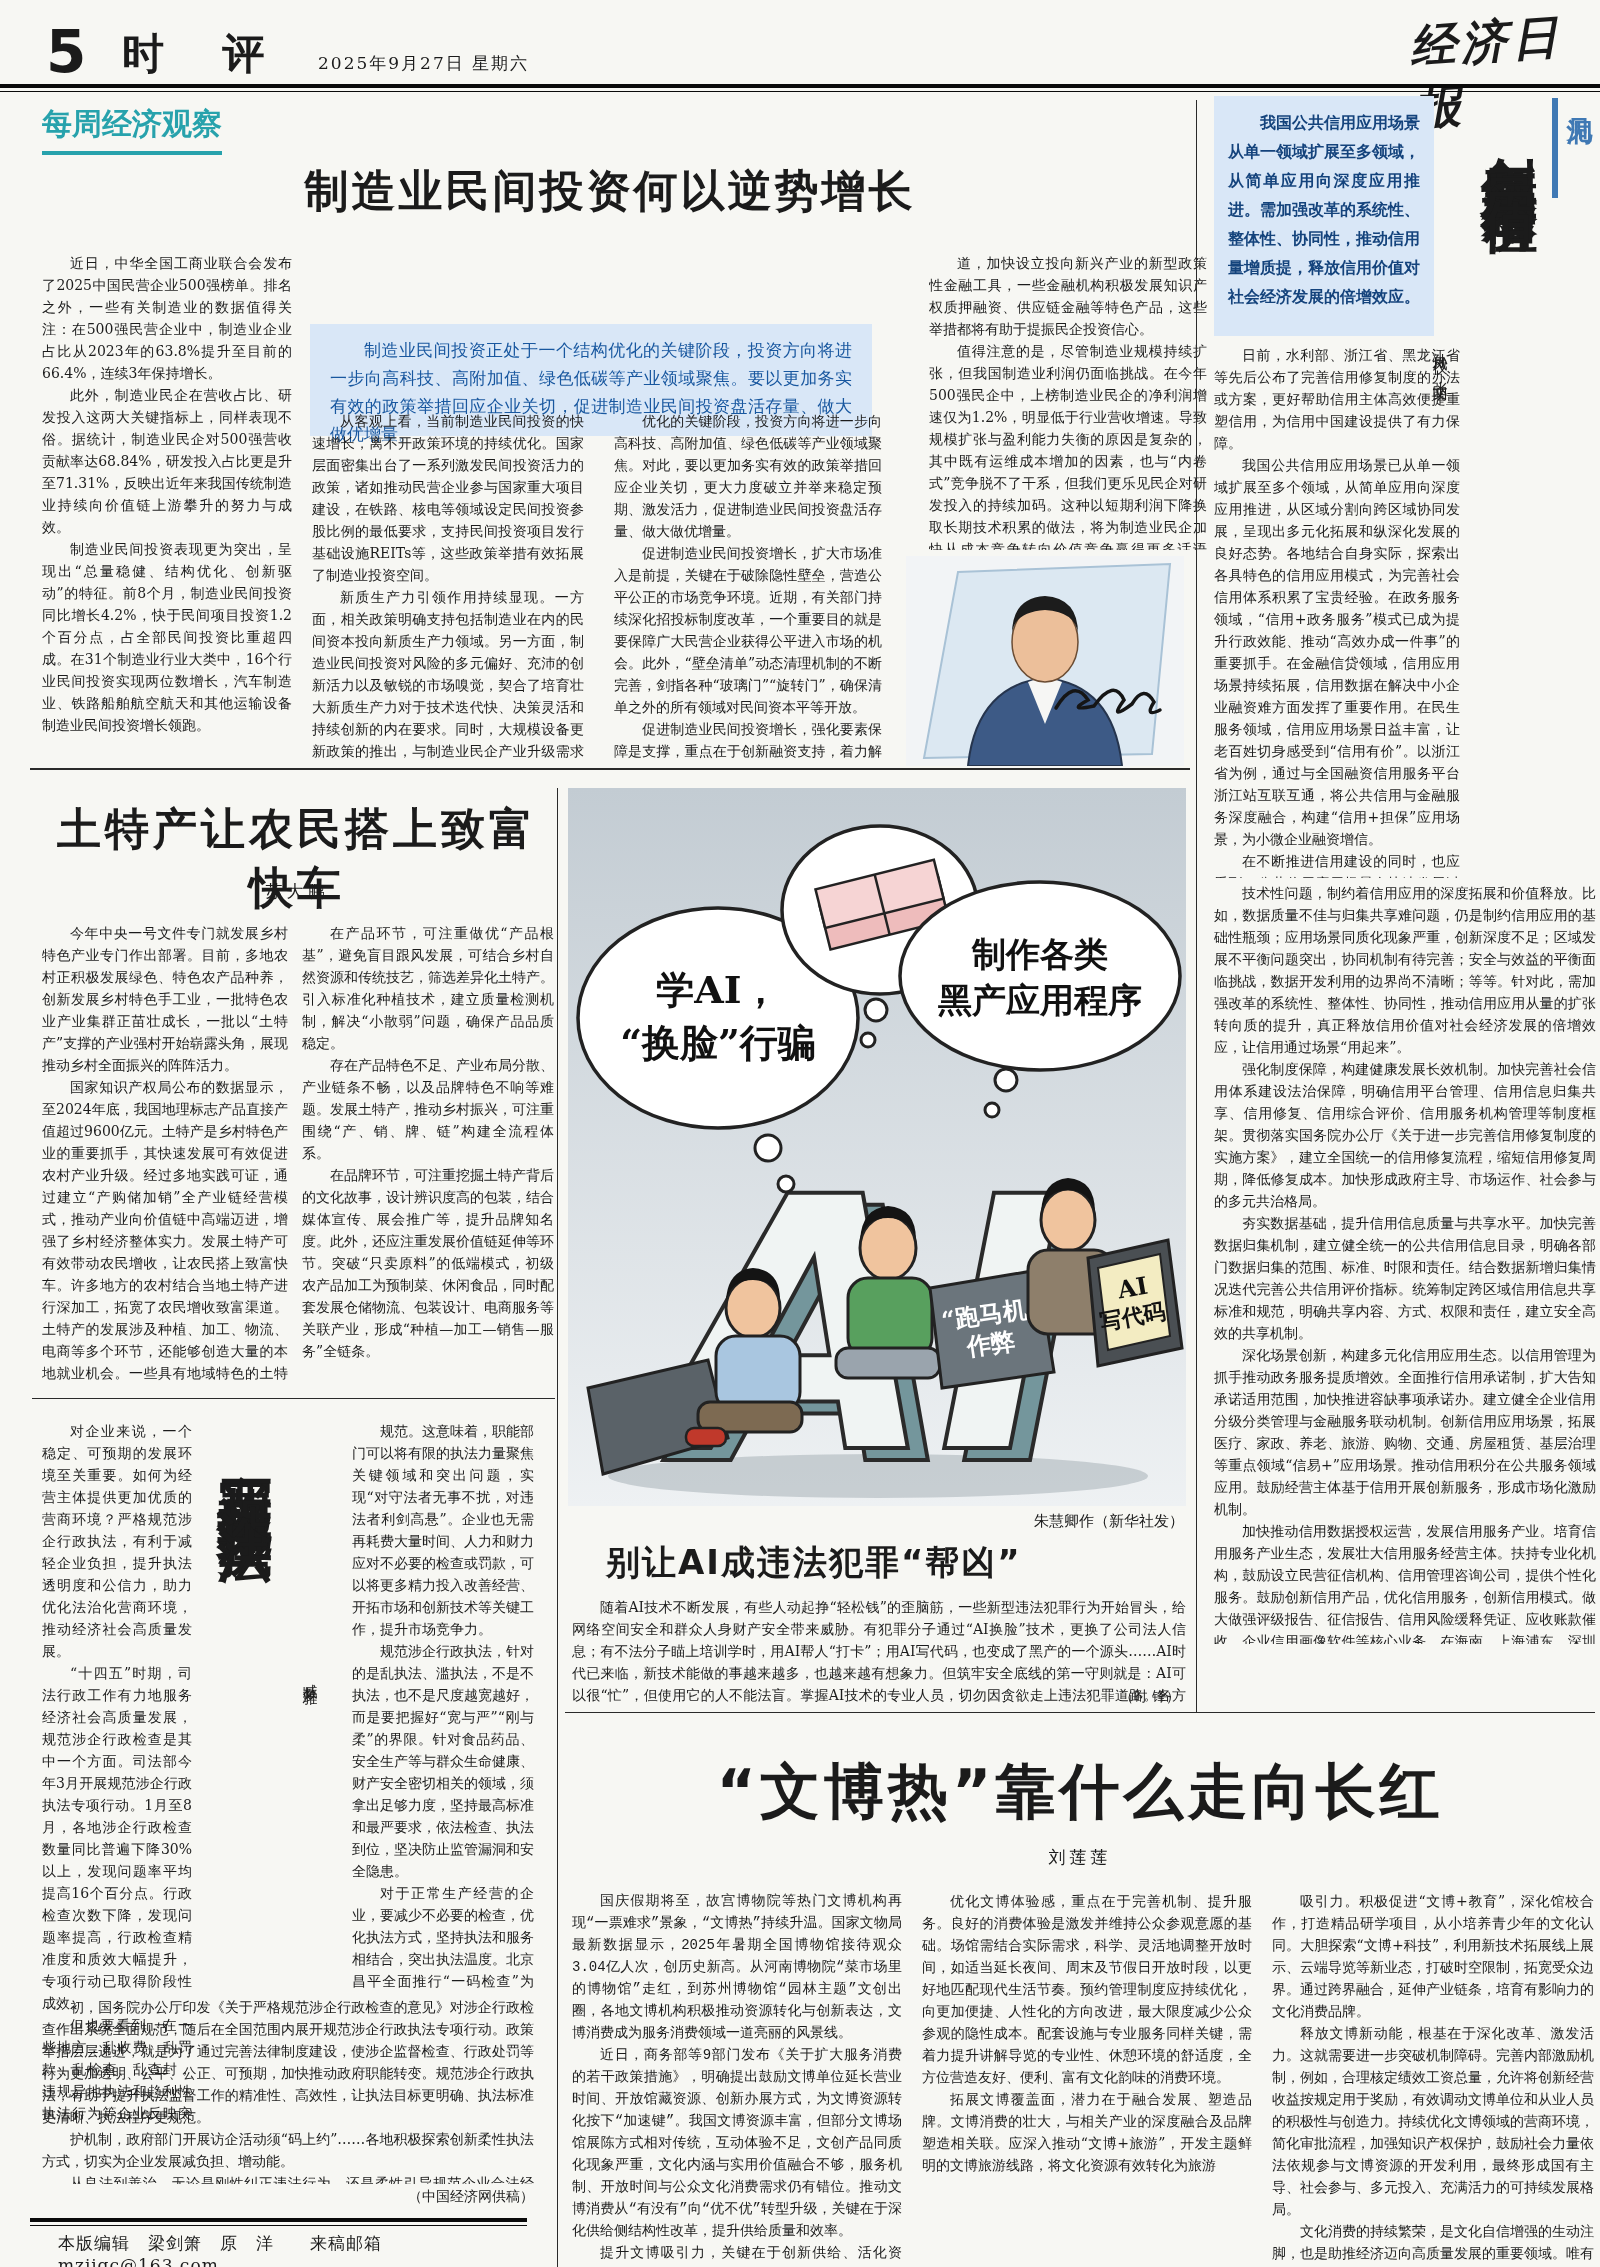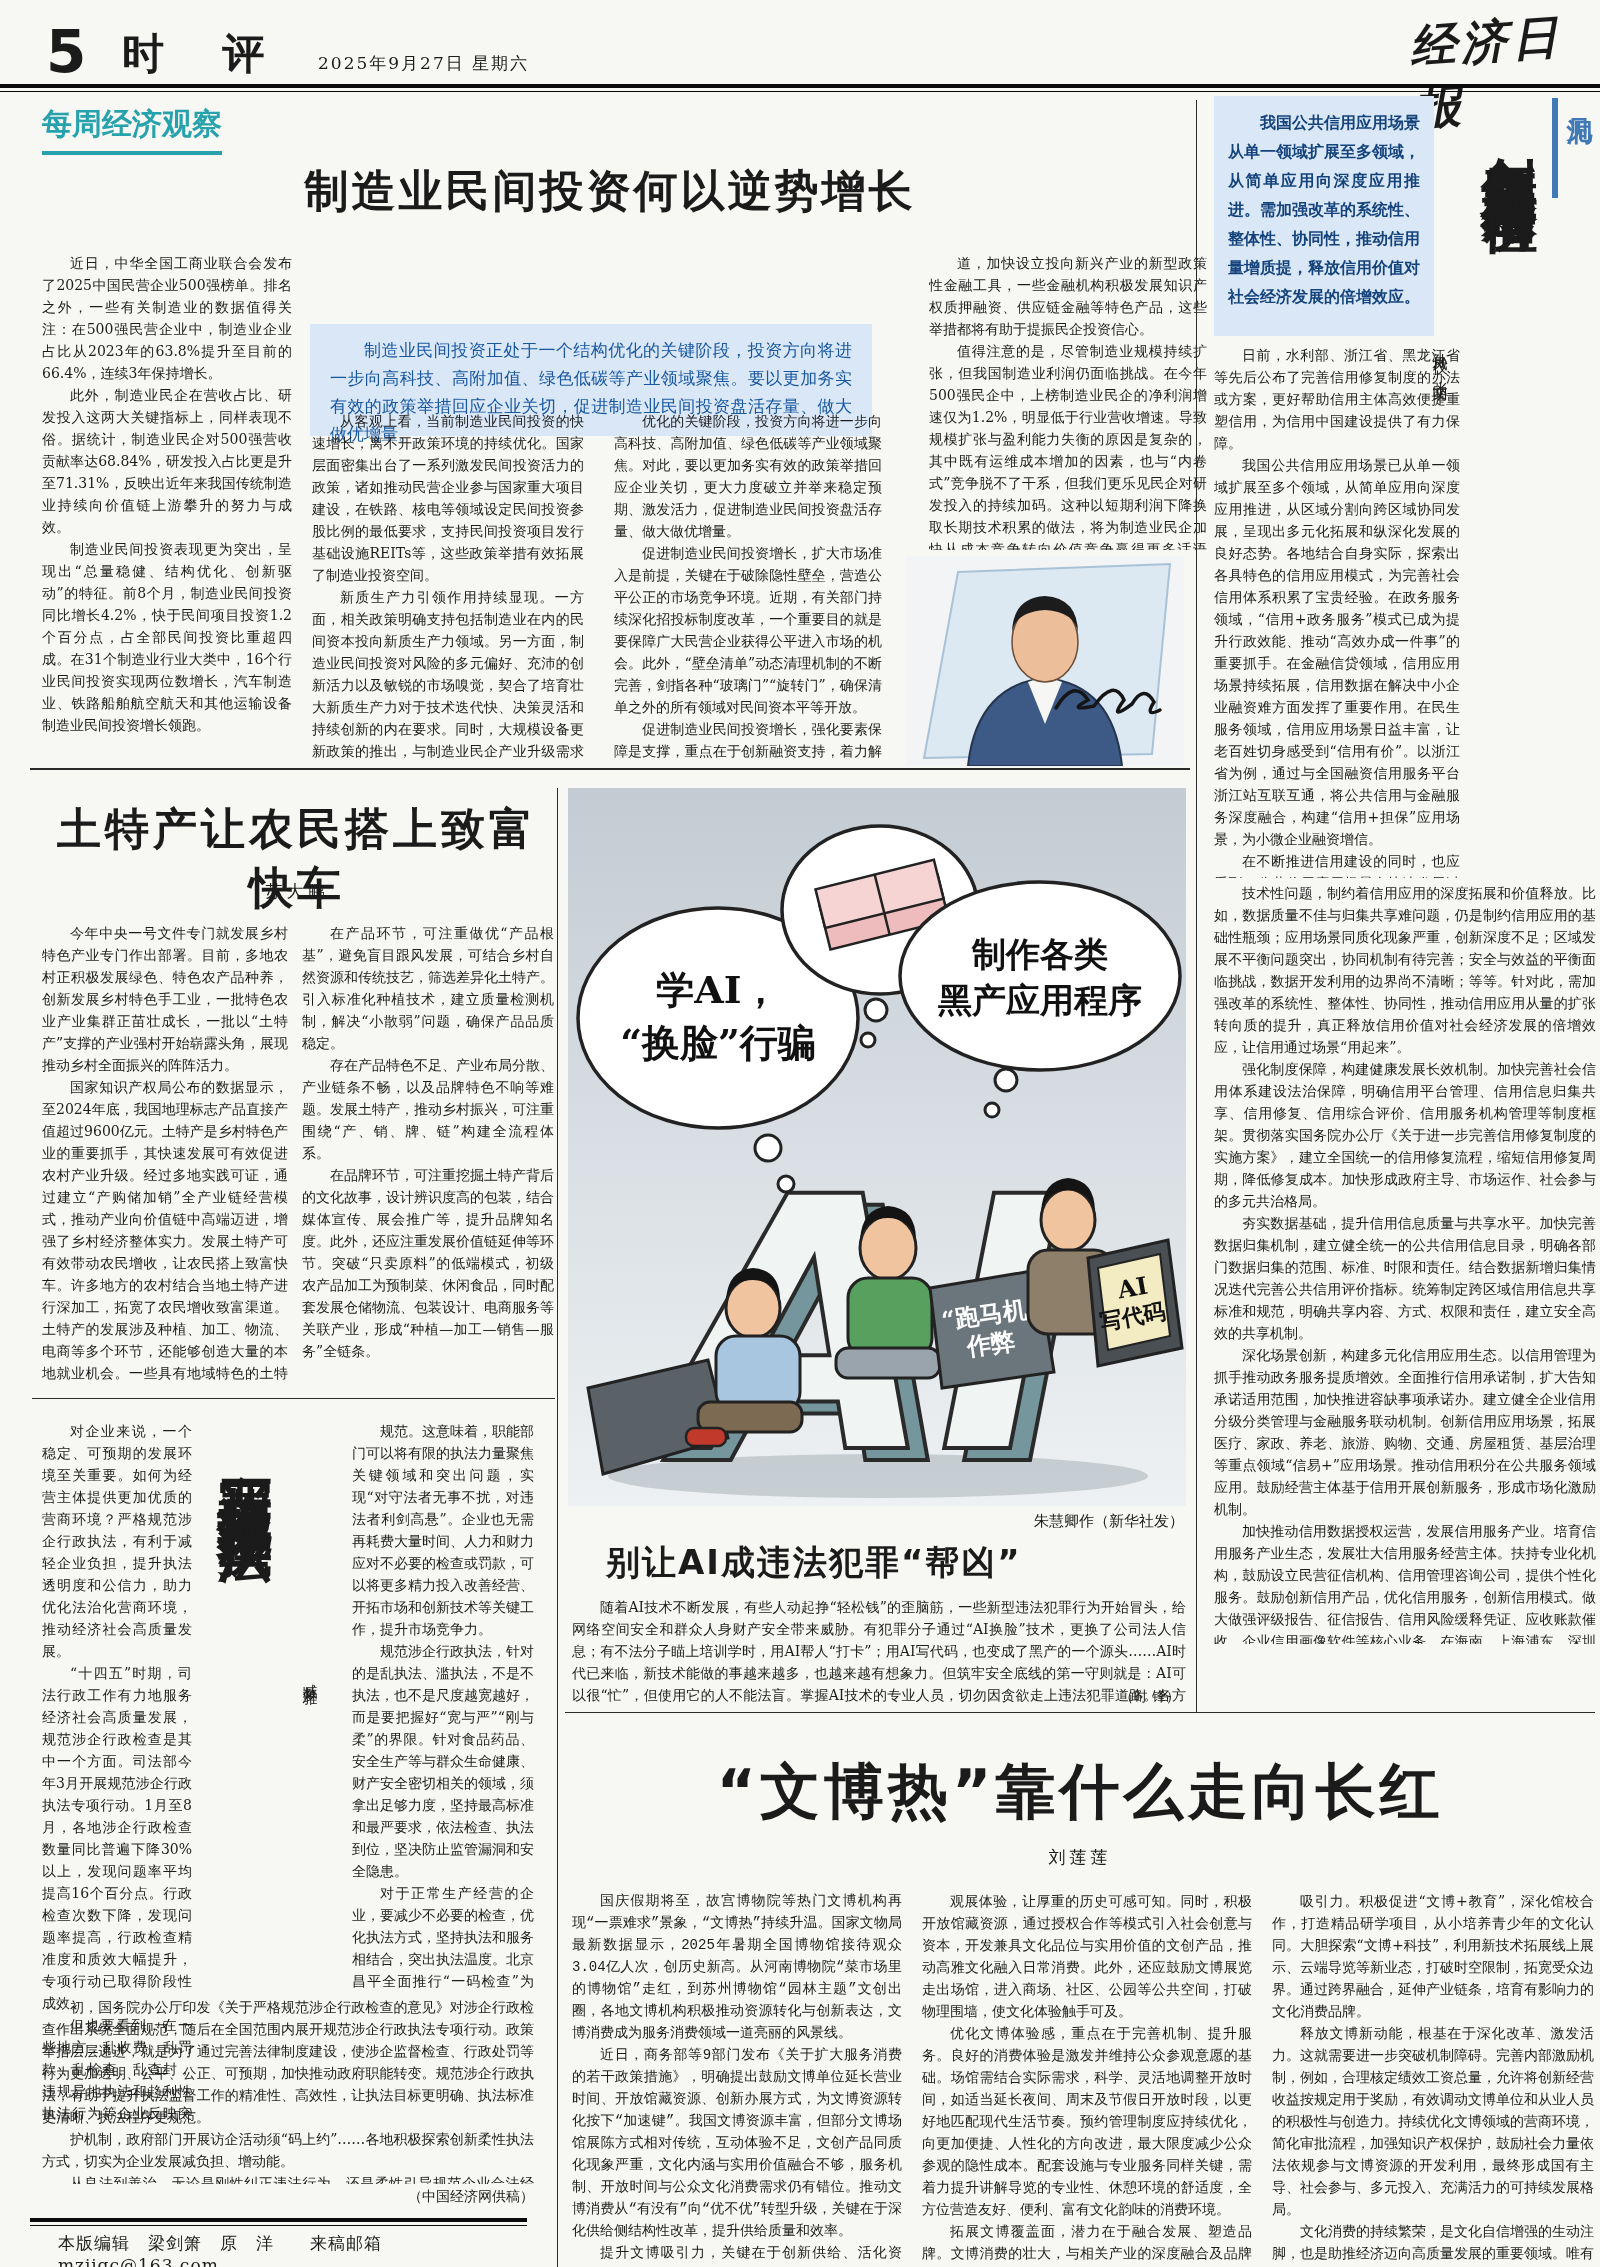--- a/index.html
+++ b/index.html
@@ -211,21 +211,20 @@
   <div class="abs rule-thin" style="left:565px;top:1712px;width:1030px;height:1px;"></div>
 
   <div class="abs sans" id="wenbo-headline">“文博热”靠什么走向长红</div>
   <div class="abs byline" style="left:560px;top:1846px;width:1040px;">刘莲莲</div>
   <div class="col" style="left:572px;top:1890px;width:330px;height:374px;font-family:Liberation Mono, monospace;">
       <p>国庆假期将至，故宫博物院等热门文博机构再现“一票难求”景象，“文博热”持续升温。国家文物局最新数据显示，2025年暑期全国博物馆接待观众3.04亿人次，创历史新高。从河南博物院“菜市场里的博物馆”走红，到苏州博物馆“园林主题”文创出圈，各地文博机构积极推动资源转化与创新表达，文博消费成为服务消费领域一道亮丽的风景线。</p>
       <p>近日，商务部等9部门发布《关于扩大服务消费的若干政策措施》，明确提出鼓励文博单位延长营业时间、开放馆藏资源、创新办展方式，为文博资源转化按下“加速键”。我国文博资源丰富，但部分文博场馆展陈方式相对传统，互动体验不足，文创产品同质化现象严重，文化内涵与实用价值融合不够，服务机制、开放时间与公众文化消费需求仍有错位。推动文博消费从“有没有”向“优不优”转型升级，关键在于深化供给侧结构性改革，提升供给质量和效率。</p>
       <p>提升文博吸引力，关键在于创新供给、活化资源。文博机构的核心竞争力根植于其独特的文化内涵。应大力支持文博场馆运用数字化、虚拟现实等科技手段，突破静态陈列局限，打造沉浸式、交互式</p>
     </div>
   <div class="col" style="left:922px;top:1890px;width:330px;height:374px;">
-      <p>观展体验，让厚重的历史可感可知。同时，积极开放馆藏资源，通过授权合作等模式引入社会创意与资本，开发兼具文化品位与实用价值的文创产品，推动高雅文化融入日常消费。此外，还应鼓励文博展览走出场馆，进入商场、社区、公园等公共空间，打破物理围墙，使文化体验触手可及。</p>
       <p>优化文博体验感，重点在于完善机制、提升服务。良好的消费体验是激发并维持公众参观意愿的基础。场馆需结合实际需求，科学、灵活地调整开放时间，如适当延长夜间、周末及节假日开放时段，以更好地匹配现代生活节奏。预约管理制度应持续优化，向更加便捷、人性化的方向改进，最大限度减少公众参观的隐性成本。配套设施与专业服务同样关键，需着力提升讲解导览的专业性、休憩环境的舒适度，全方位营造友好、便利、富有文化韵味的消费环境。</p>
       <p>拓展文博覆盖面，潜力在于融合发展、塑造品牌。文博消费的壮大，与相关产业的深度融合及品牌塑造相关联。应深入推动“文博+旅游”，开发主题鲜明的文博旅游线路，将文化资源有效转化为旅游</p>
     </div>
   <div class="col" style="left:1272px;top:1890px;width:322px;height:374px;">
       <p>吸引力。积极促进“文博+教育”，深化馆校合作，打造精品研学项目，从小培养青少年的文化认同。大胆探索“文博+科技”，利用新技术拓展线上展示、云端导览等新业态，打破时空限制，拓宽受众边界。通过跨界融合，延伸产业链条，培育有影响力的文化消费品牌。</p>
       <p>释放文博新动能，根基在于深化改革、激发活力。这就需要进一步突破机制障碍。完善内部激励机制，例如，合理核定绩效工资总量，允许将创新经营收益按规定用于奖励，有效调动文博单位和从业人员的积极性与创造力。持续优化文博领域的营商环境，简化审批流程，加强知识产权保护，鼓励社会力量依法依规参与文博资源的开发利用，最终形成国有主导、社会参与、多元投入、充满活力的可持续发展格局。</p>
       <p>文化消费的持续繁荣，是文化自信增强的生动注脚，也是助推经济迈向高质量发展的重要领域。唯有紧扣供给侧结构性改革核心，在创新供给、优化体验、融合拓展、完善机制上协同发力，才能让“文博热”从当前的一阵潮流走向真正长红。</p>
     </div>
 
   <div class="abs" id="dj-box">

